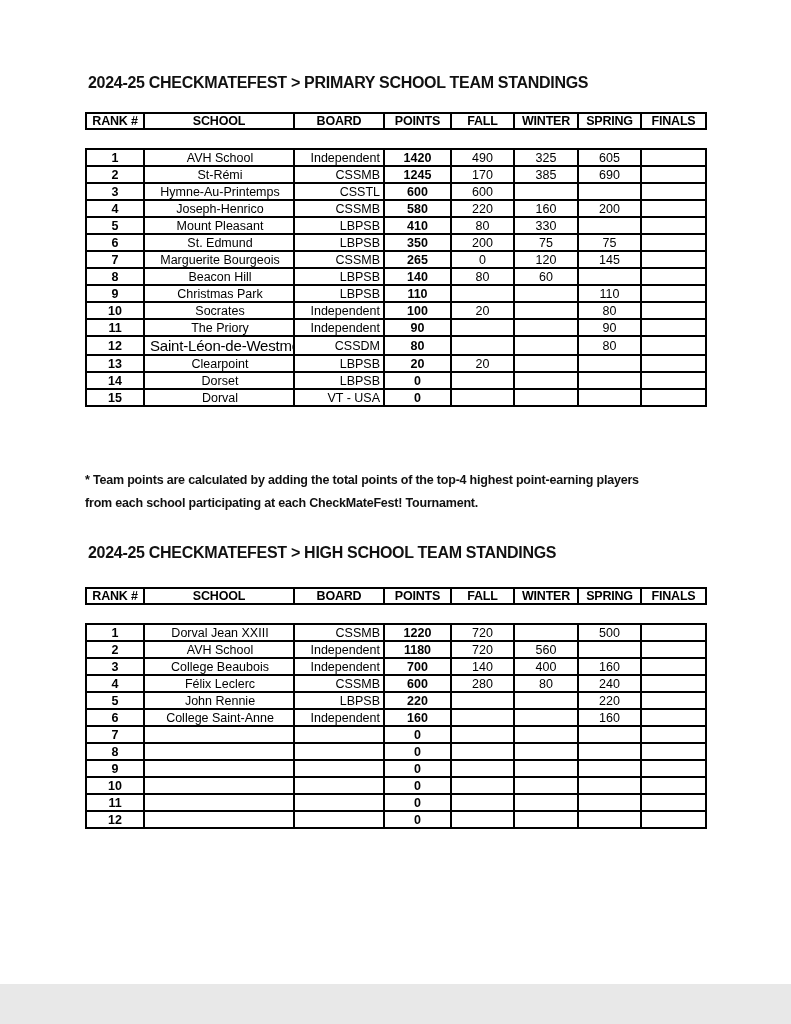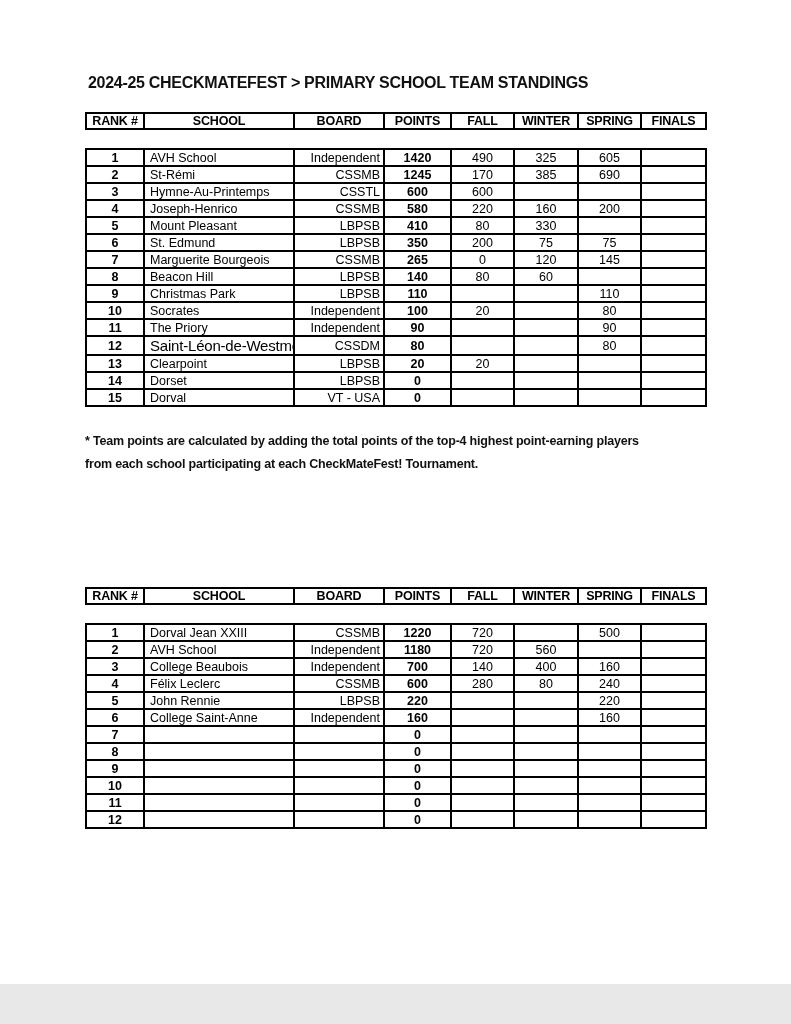--- a/index.html
+++ b/index.html
@@ -39,40 +39,40 @@
     padding: 0 3px;
   }
   .standings-table th {
     height: 16px;
     font-weight: bold;
     text-align: center;
     letter-spacing: -0.2px;
   }
   .standings-table td { height: 17px; }
   td.c0 { text-align: center; font-weight: bold; }
-  td.c1 { text-align: left; padding-left: 5px; }
+  td.c1 { text-align: center; padding-left: 5px; }
   td.c2 { text-align: right; }
   td.c3 { text-align: center; font-weight: bold; }
   td.c4, td.c5, td.c6, td.c7 { text-align: center; }
   td.condensed { font-size: 15px; letter-spacing: -0.2px; }
   .footnote {
     position: absolute;
     left: 85px;
     font-size: 12.5px;
     font-weight: bold;
     letter-spacing: -0.2px;
     line-height: 23px;
     white-space: nowrap;
     color: #111111;
   }
   
   #title-primary  { top: 74px;  }
   #hdr-primary    { top: 112px; }
   #body-primary   { top: 148px; }
-  #footnote-block { top: 430px; }
+  #footnote-block { top: 469px; }
   #title-high     { top: 544px; }
   #hdr-high       { top: 587px; }
   #body-high      { top: 623px; }
 </style>
 </head>
 <body>
 
 <div class="page">
 
   <h1 class="doc-title" id="title-primary">2024-25 CHECKMATEFEST &gt; PRIMARY SCHOOL TEAM STANDINGS</h1>
@@ -262,20 +262,21 @@
           <td class="c4"></td>
           <td class="c5"></td>
           <td class="c6"></td>
           <td class="c7"></td>
         </tr>
       </tbody>
   </table>
 
   <p class="footnote" id="footnote-block"><span>* Team points are calculated by adding the total points of the top-4 highest point-earning players</span><br><span>from each school participating at each CheckMateFest! Tournament.</span></p>
 
+  <h1 class="doc-title" id="title-high">2024-25 CHECKMATEFEST &gt; HIGH SCHOOL TEAM STANDINGS</h1>
 
   <table class="standings-table" id="hdr-high">
     <colgroup>
       <col style="width:58px">
         <col style="width:150px">
         <col style="width:90px">
         <col style="width:67px">
       <col style="width:63px">
         <col style="width:64px">
         <col style="width:63px">

